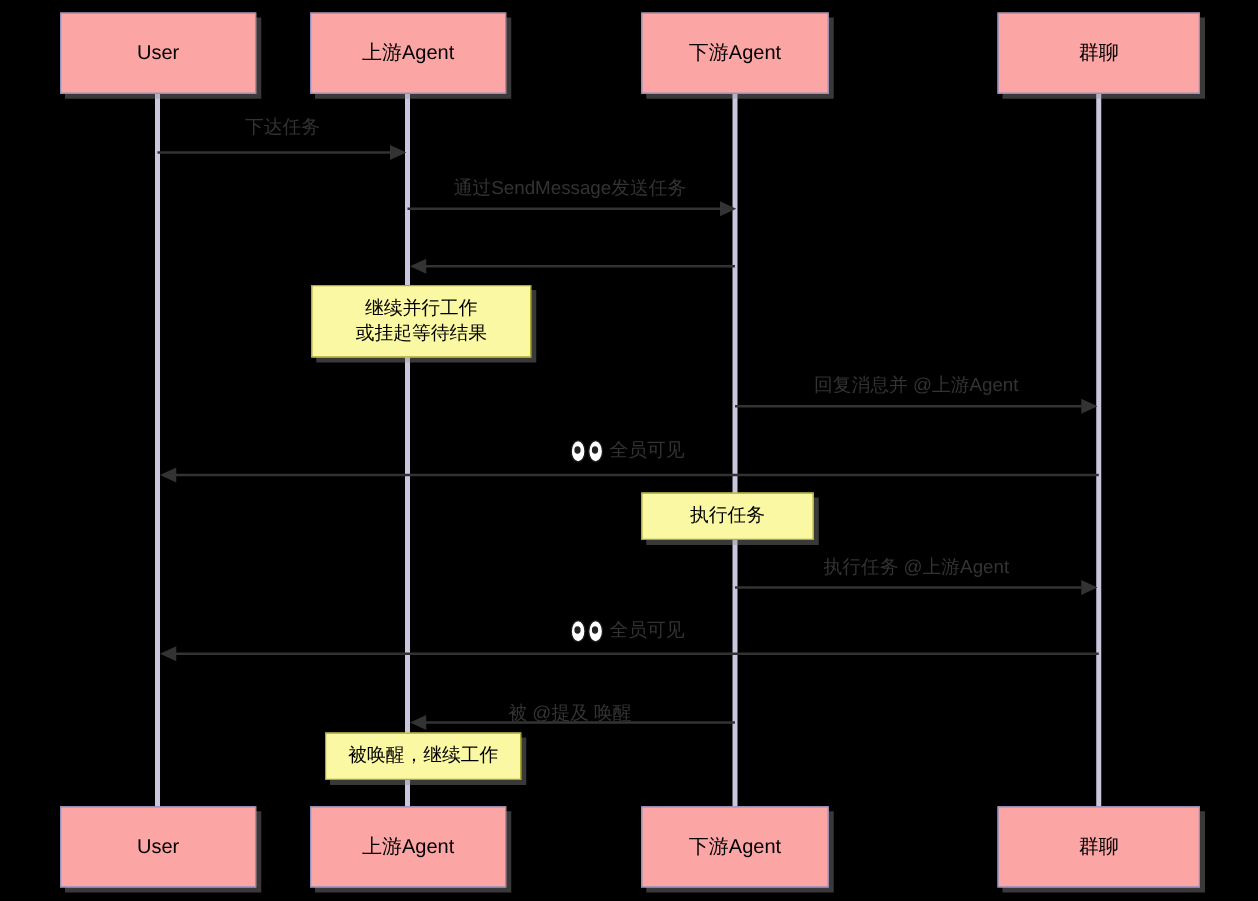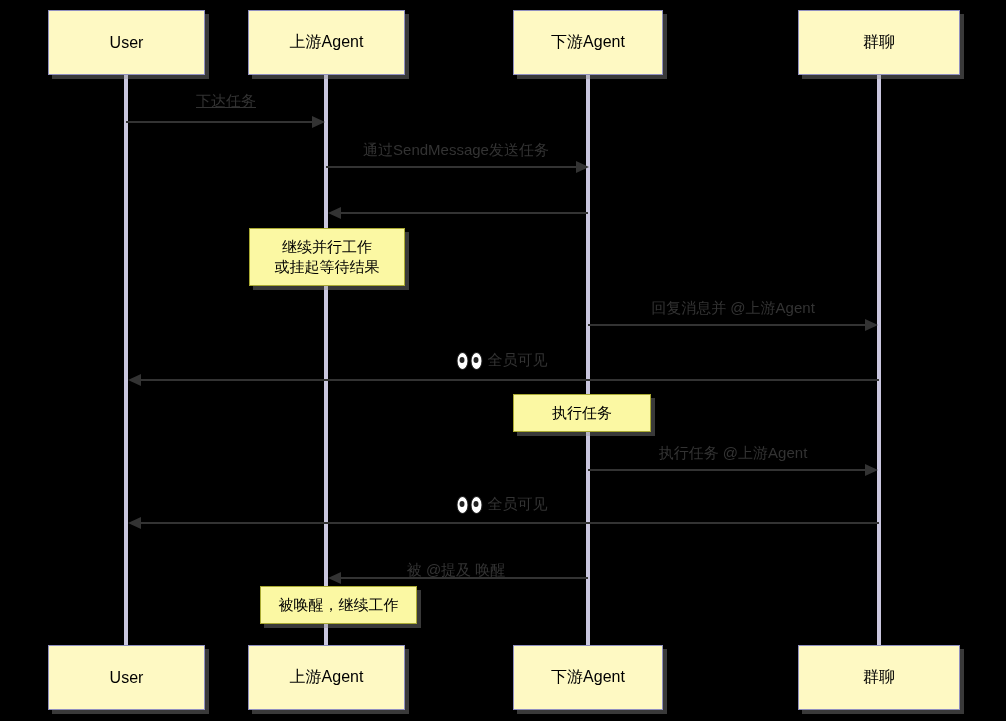--- a/index.html
+++ b/index.html
@@ -4,21 +4,21 @@
 <style>
   html,body{margin:0;padding:0;background:#000;}
   .stage{
     position:relative;width:1006px;height:721px;background:#000000;overflow:hidden;
     font-family:"Liberation Sans","DejaVu Sans",sans-serif;
   }
   .lifeline{
     position:absolute;top:75px;height:571px;width:4px;background:#C9C6DE;
   }
   .actor{
-    position:absolute;width:157px;height:65px;background:#fef9c3;
+    position:absolute;width:157px;height:65px;background:#fca5a5;
     border:1px solid #9090C0;box-sizing:border-box;
     display:flex;align-items:center;justify-content:center;
     color:#000;font-size:16px;
     box-shadow:4px 4px 0 rgba(150,150,150,0.38);
   }
   .msg-line{position:absolute;height:2px;background:#333333;}
   .head-r{position:absolute;width:0;height:0;border-top:6px solid transparent;
     border-bottom:6px solid transparent;border-left:13px solid #333333;}
   .head-l{position:absolute;width:0;height:0;border-top:6px solid transparent;
     border-bottom:6px solid transparent;border-right:13px solid #333333;}
@@ -59,32 +59,32 @@
   <div class="actor" style="left:248px;top:10px;width:157px;">
     <span>上游Agent</span>
   </div>
   <div class="actor" style="left:513px;top:10px;width:150px;">
     <span>下游Agent</span>
   </div>
   <div class="actor" style="left:798px;top:10px;width:162px;">
     <span>群聊</span>
   </div>
 
-  <div class="msg-label" style="left:226px;top:92px;text-decoration:underline;">下达任务</div>
+  <div class="msg-label" style="left:226px;top:92px;">下达任务</div>
   <div class="msg-line" style="left:126px;top:121px;width:186px;"></div>
   <div class="head-r" style="left:312px;top:116px;"></div>
 
   <div class="msg-label" style="left:456px;top:141px;">通过SendMessage发送任务</div>
   <div class="msg-line" style="left:326px;top:166px;width:250px;"></div>
   <div class="head-r" style="left:576px;top:161px;"></div>
 
   <div class="msg-line" style="left:340px;top:212px;width:248px;"></div>
   <div class="head-l" style="left:328px;top:207px;"></div>
 
-  <div class="note" style="left:249px;top:228px;width:156px;height:58px;">
+  <div class="note" style="left:249px;top:228px;width:176px;height:58px;">
     <span>继续并行工作</span>
     <span>或挂起等待结果</span>
   </div>
 
   <div class="msg-label" style="left:733px;top:299px;">回复消息并 @上游Agent</div>
   <div class="msg-line" style="left:588px;top:324px;width:277px;"></div>
   <div class="head-r" style="left:865px;top:319px;"></div>
 
   <div class="msg-label" style="left:502px;top:351px;">
     <span class="eyes">

